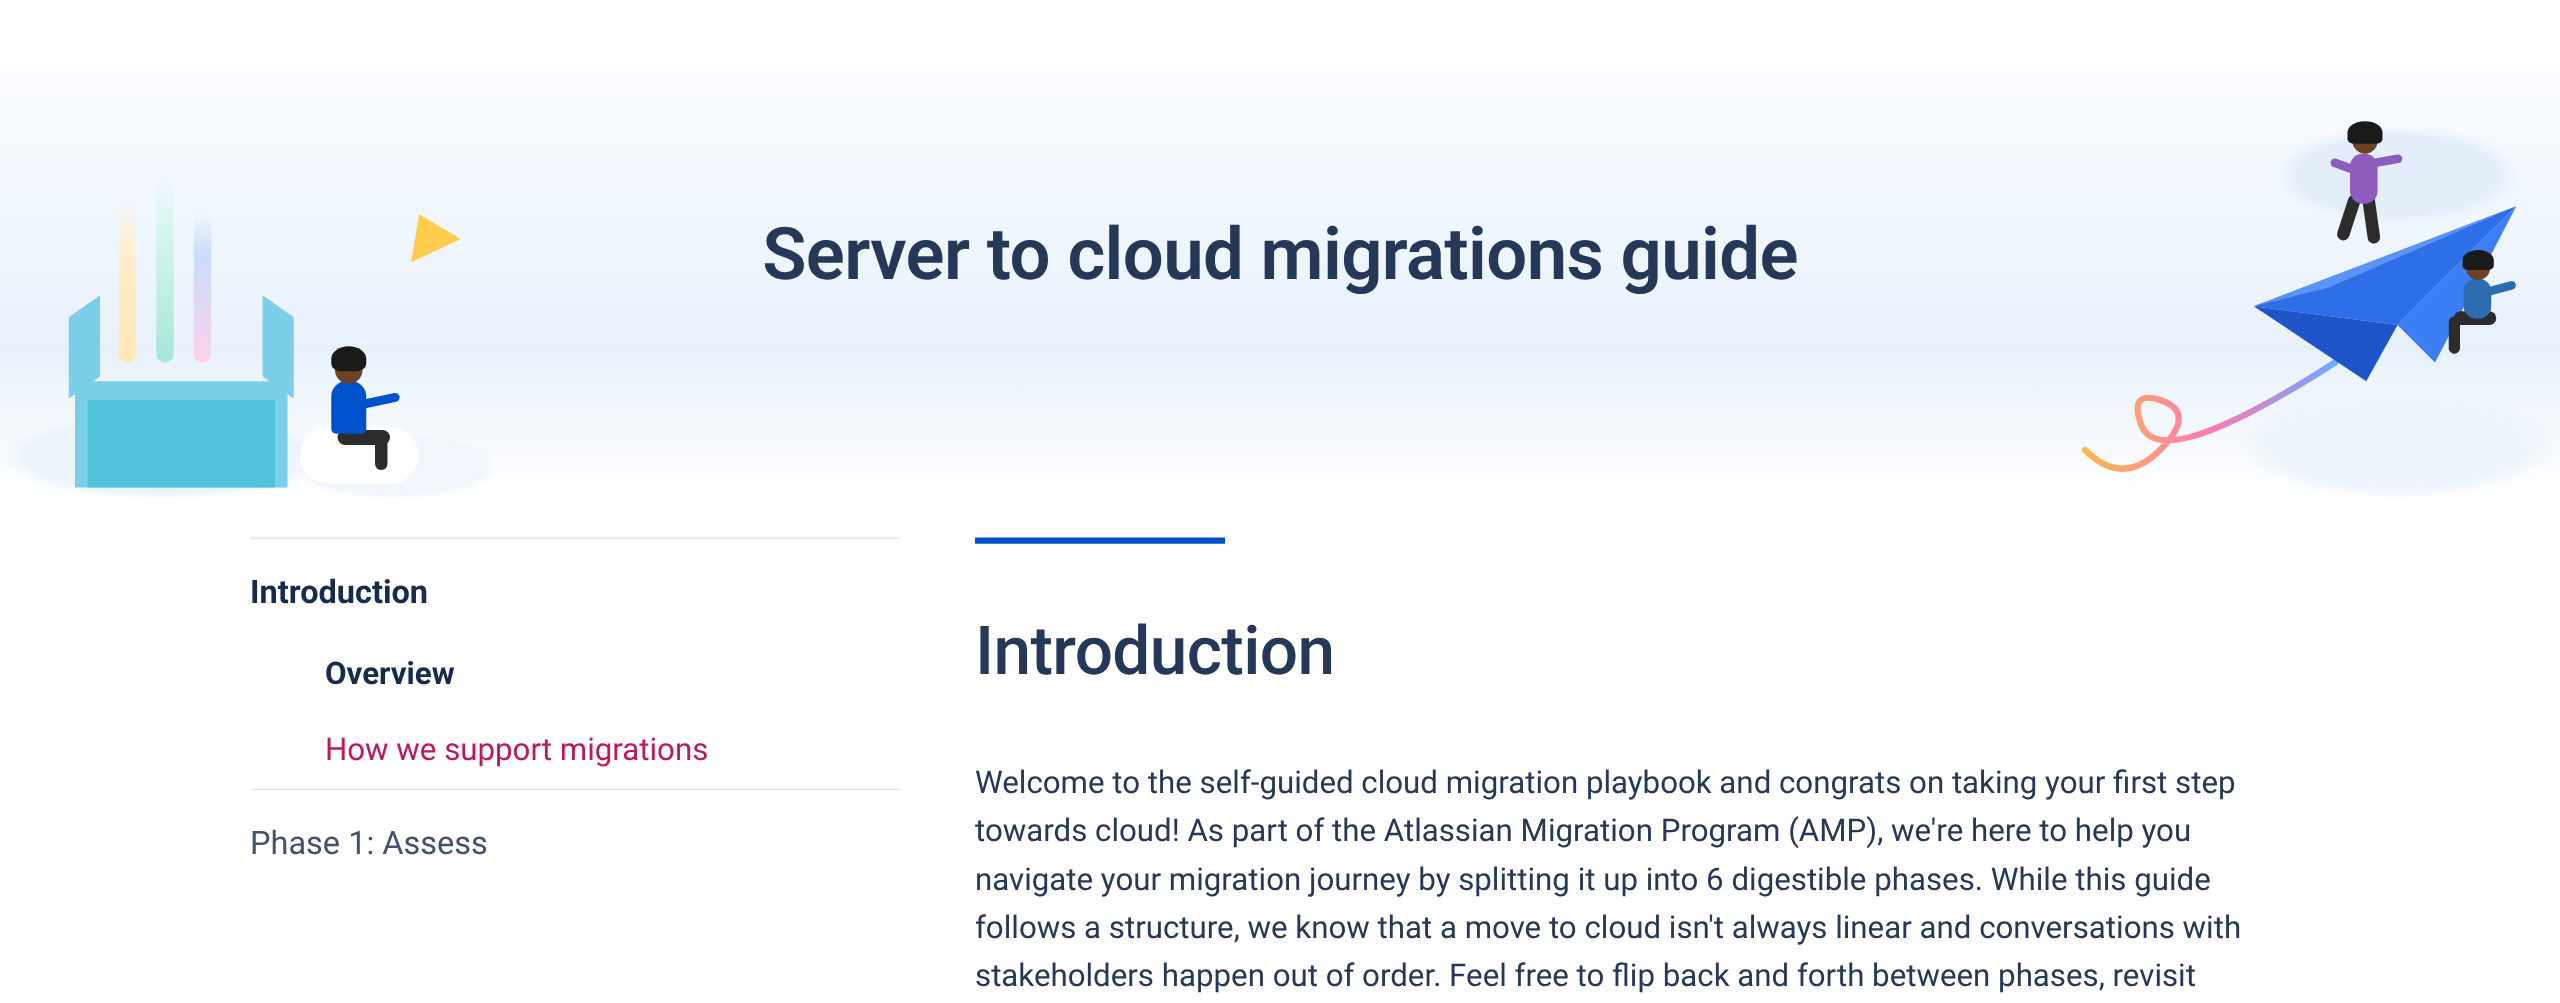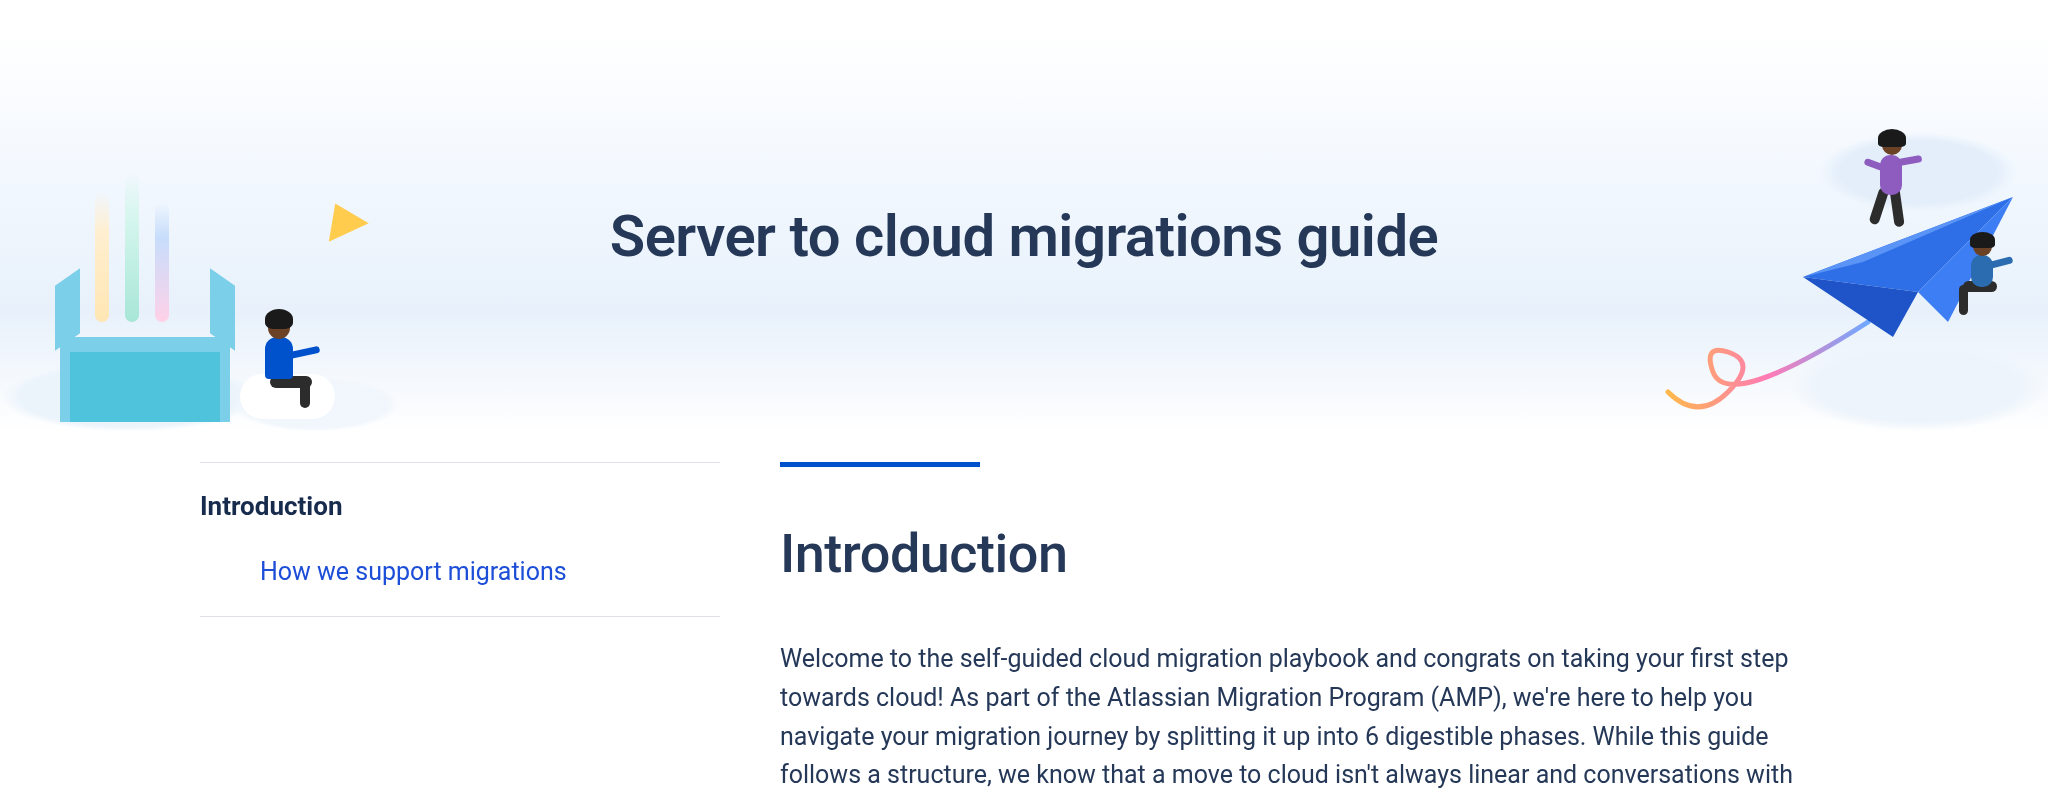--- a/index.html
+++ b/index.html
@@ -10,21 +10,20 @@
     background: #fff;
   }
 
   
   .hero {
     position: relative;
     width: 100%;
     height: 400px;
     background: linear-gradient(to bottom, #ffffff 0%, #F1F7FE 40%, #E8F1FB 70%, #ffffff 100%);
     overflow: hidden;
-    margin-top: 32px;
   }
   .hero-title {
     position: absolute;
     left: 50%;
     top: 170px;
     transform: translateX(-50%);
     font-size: 58px;
     font-weight: 600;
     color: #253858;
     letter-spacing: -0.5px;
@@ -91,21 +90,21 @@
   .nav-section-title {
     font-size:26px;
     font-weight:700;
     color:#172B4D;
     padding: 28px 0 20px 0;
     cursor:pointer;
   }
   .nav-section-title.muted { font-weight:400; color:#42526E; padding:28px 0; }
   .nav-sub {
     font-size:25px;
-    color:#1d4ed8;
+    color:#be185d;
     padding: 16px 0 16px 60px;
     cursor:pointer;
   }
   .nav-sub.active { font-weight:700; color:#172B4D; }
   .nav-sub:last-of-type{ padding-bottom:30px; }
 
   .content { flex:1; max-width:1100px; }
   .accent-bar { width:200px; height:5px; background:#0052CC; margin-bottom:55px; }
   .content h1 {
     font-size:54px;
@@ -195,22 +194,24 @@
         <div class="ps2-hair"></div>
     </div>
   </div>
 </div>
 
 <div class="main">
 
   <nav class="sidebar">
     <hr>
     <div class="nav-section-title">Introduction</div>
+    <div class="nav-sub active">Overview</div>
     <div class="nav-sub">How we support migrations</div>
     <hr>
+    <div class="nav-section-title muted">Phase 1: Assess</div>
   </nav>
 
   <article class="content">
     <div class="accent-bar"></div>
     <h1>Introduction</h1>
     <p>Welcome to the self-guided cloud migration playbook and congrats on taking your first step towards cloud! As part of the Atlassian Migration Program (AMP), we're here to help you navigate your migration journey by splitting it up into 6 digestible phases. While this guide follows a structure, we know that a move to cloud isn't always linear and conversations with stakeholders happen out of order. Feel free to flip back and forth between phases, revisit sections as many times as you need, or follow it from beginning to end as your team sees fit.</p>
   </article>
 
 </div>
 

